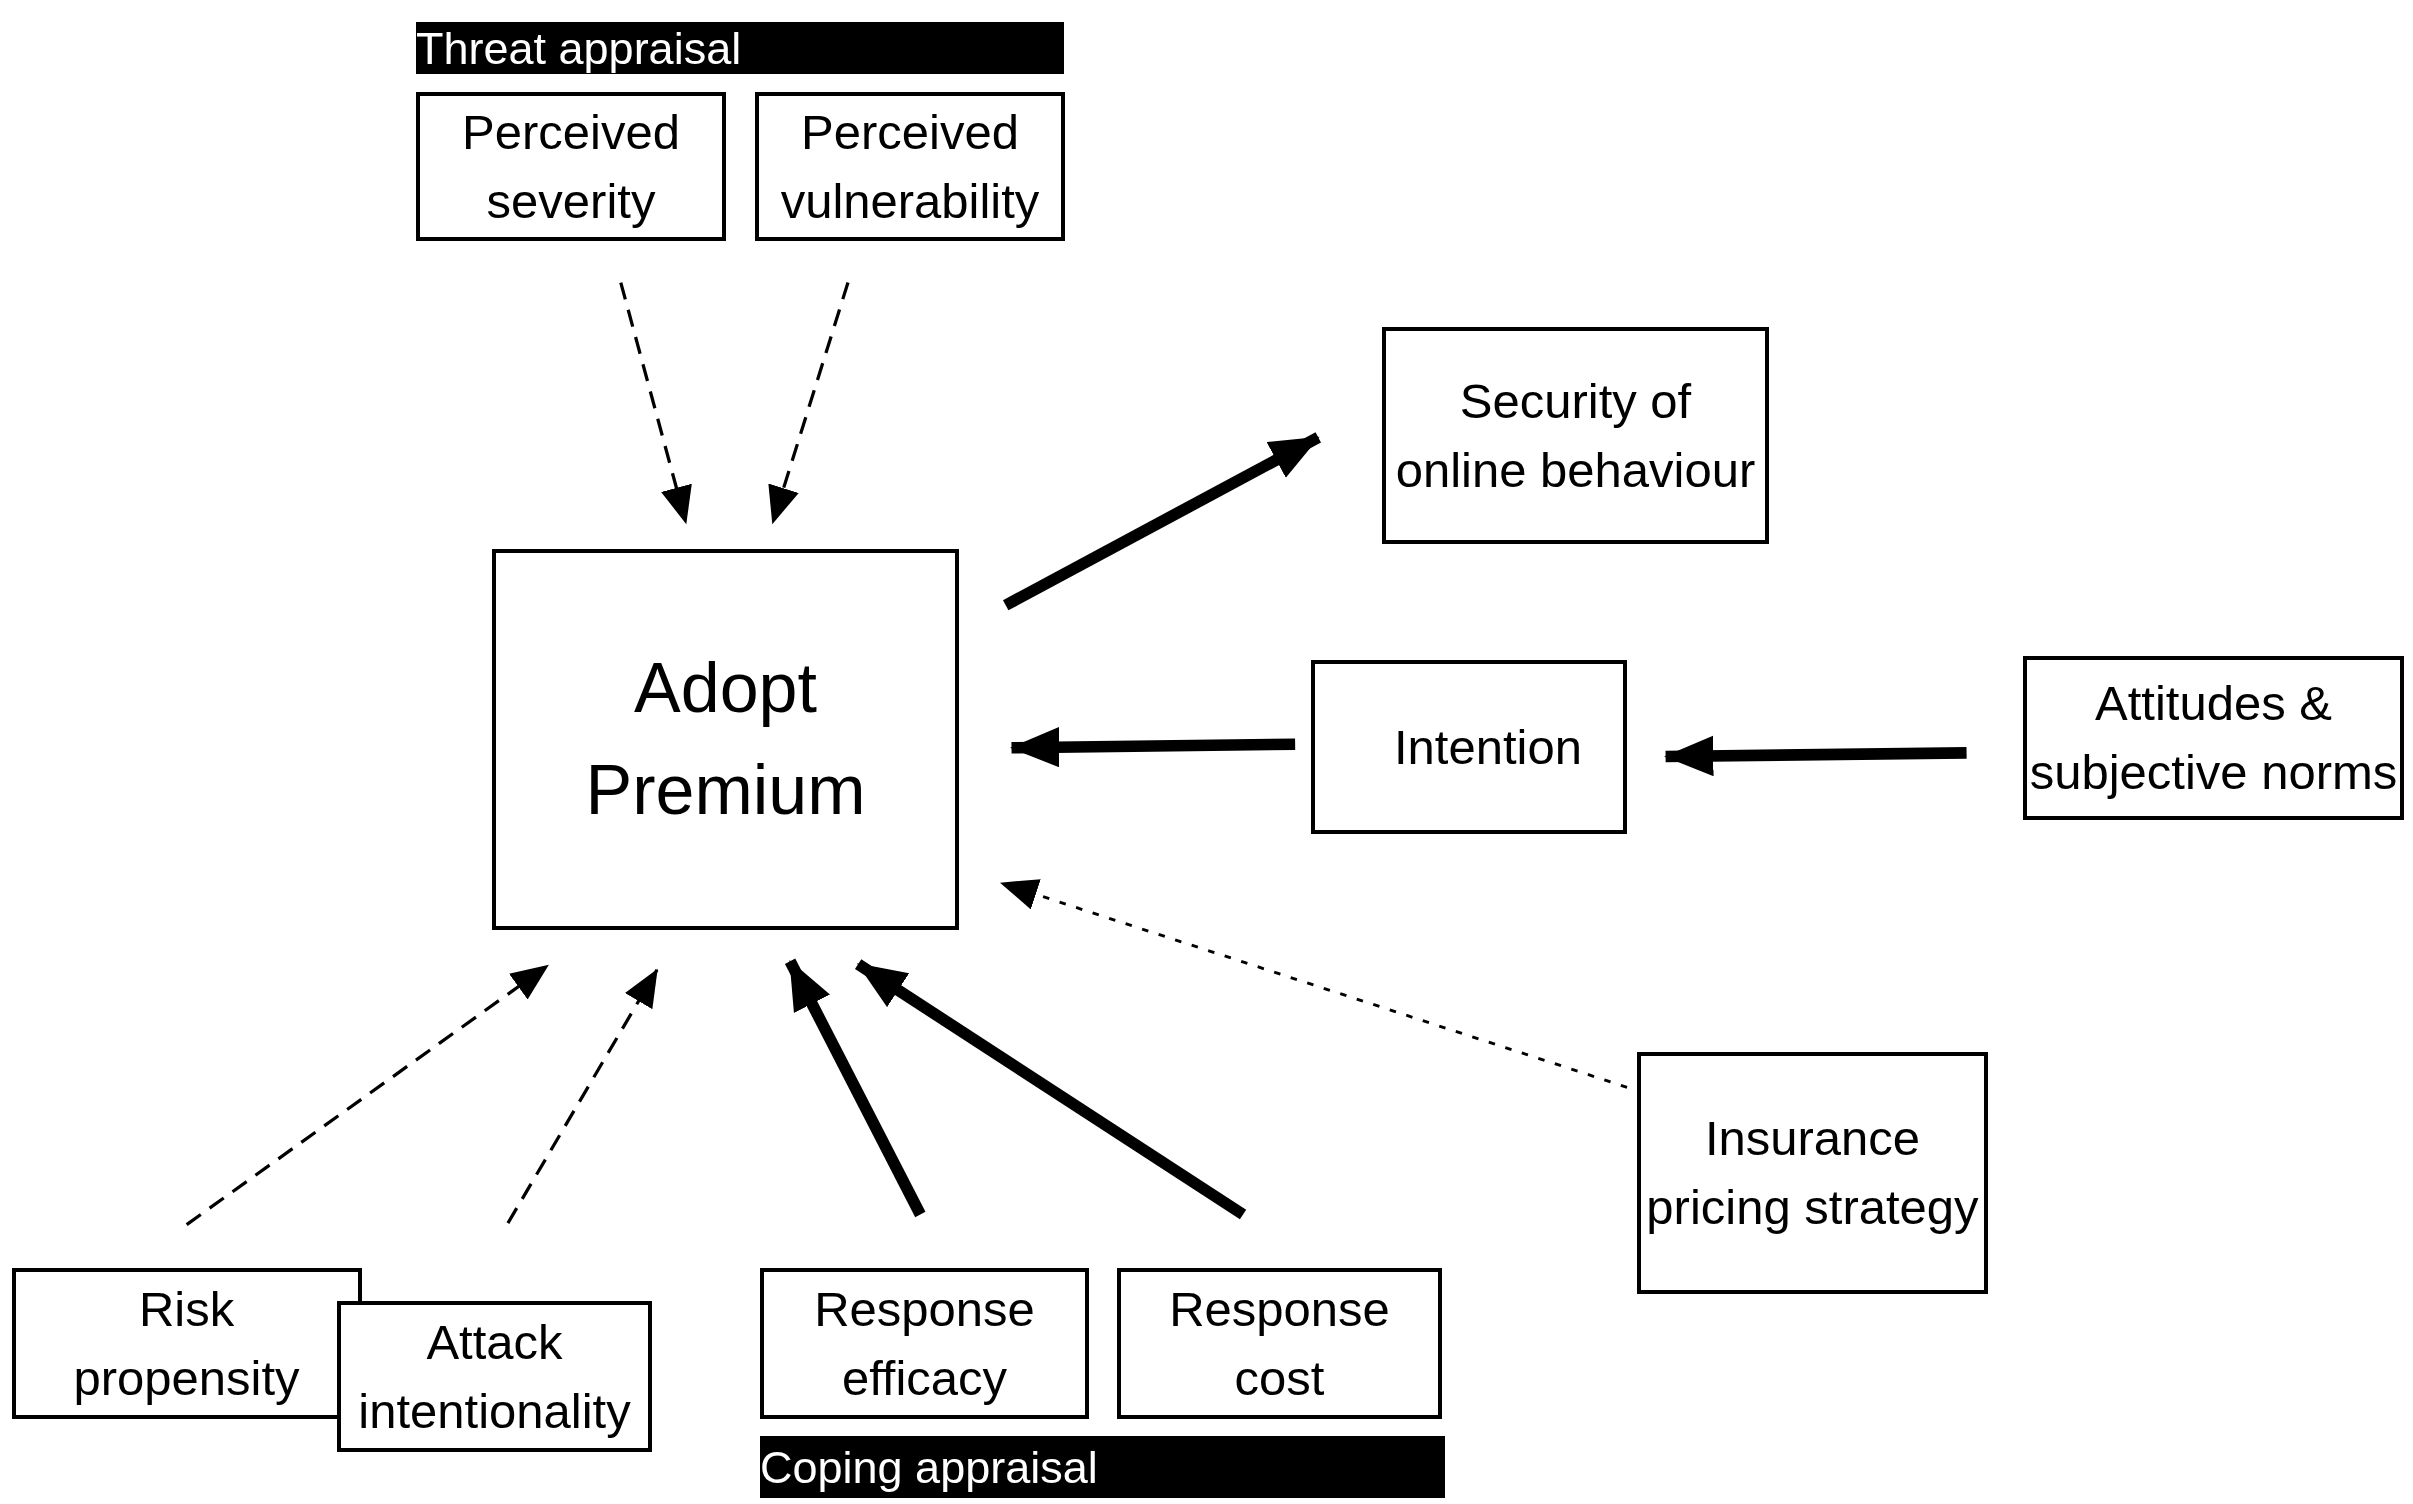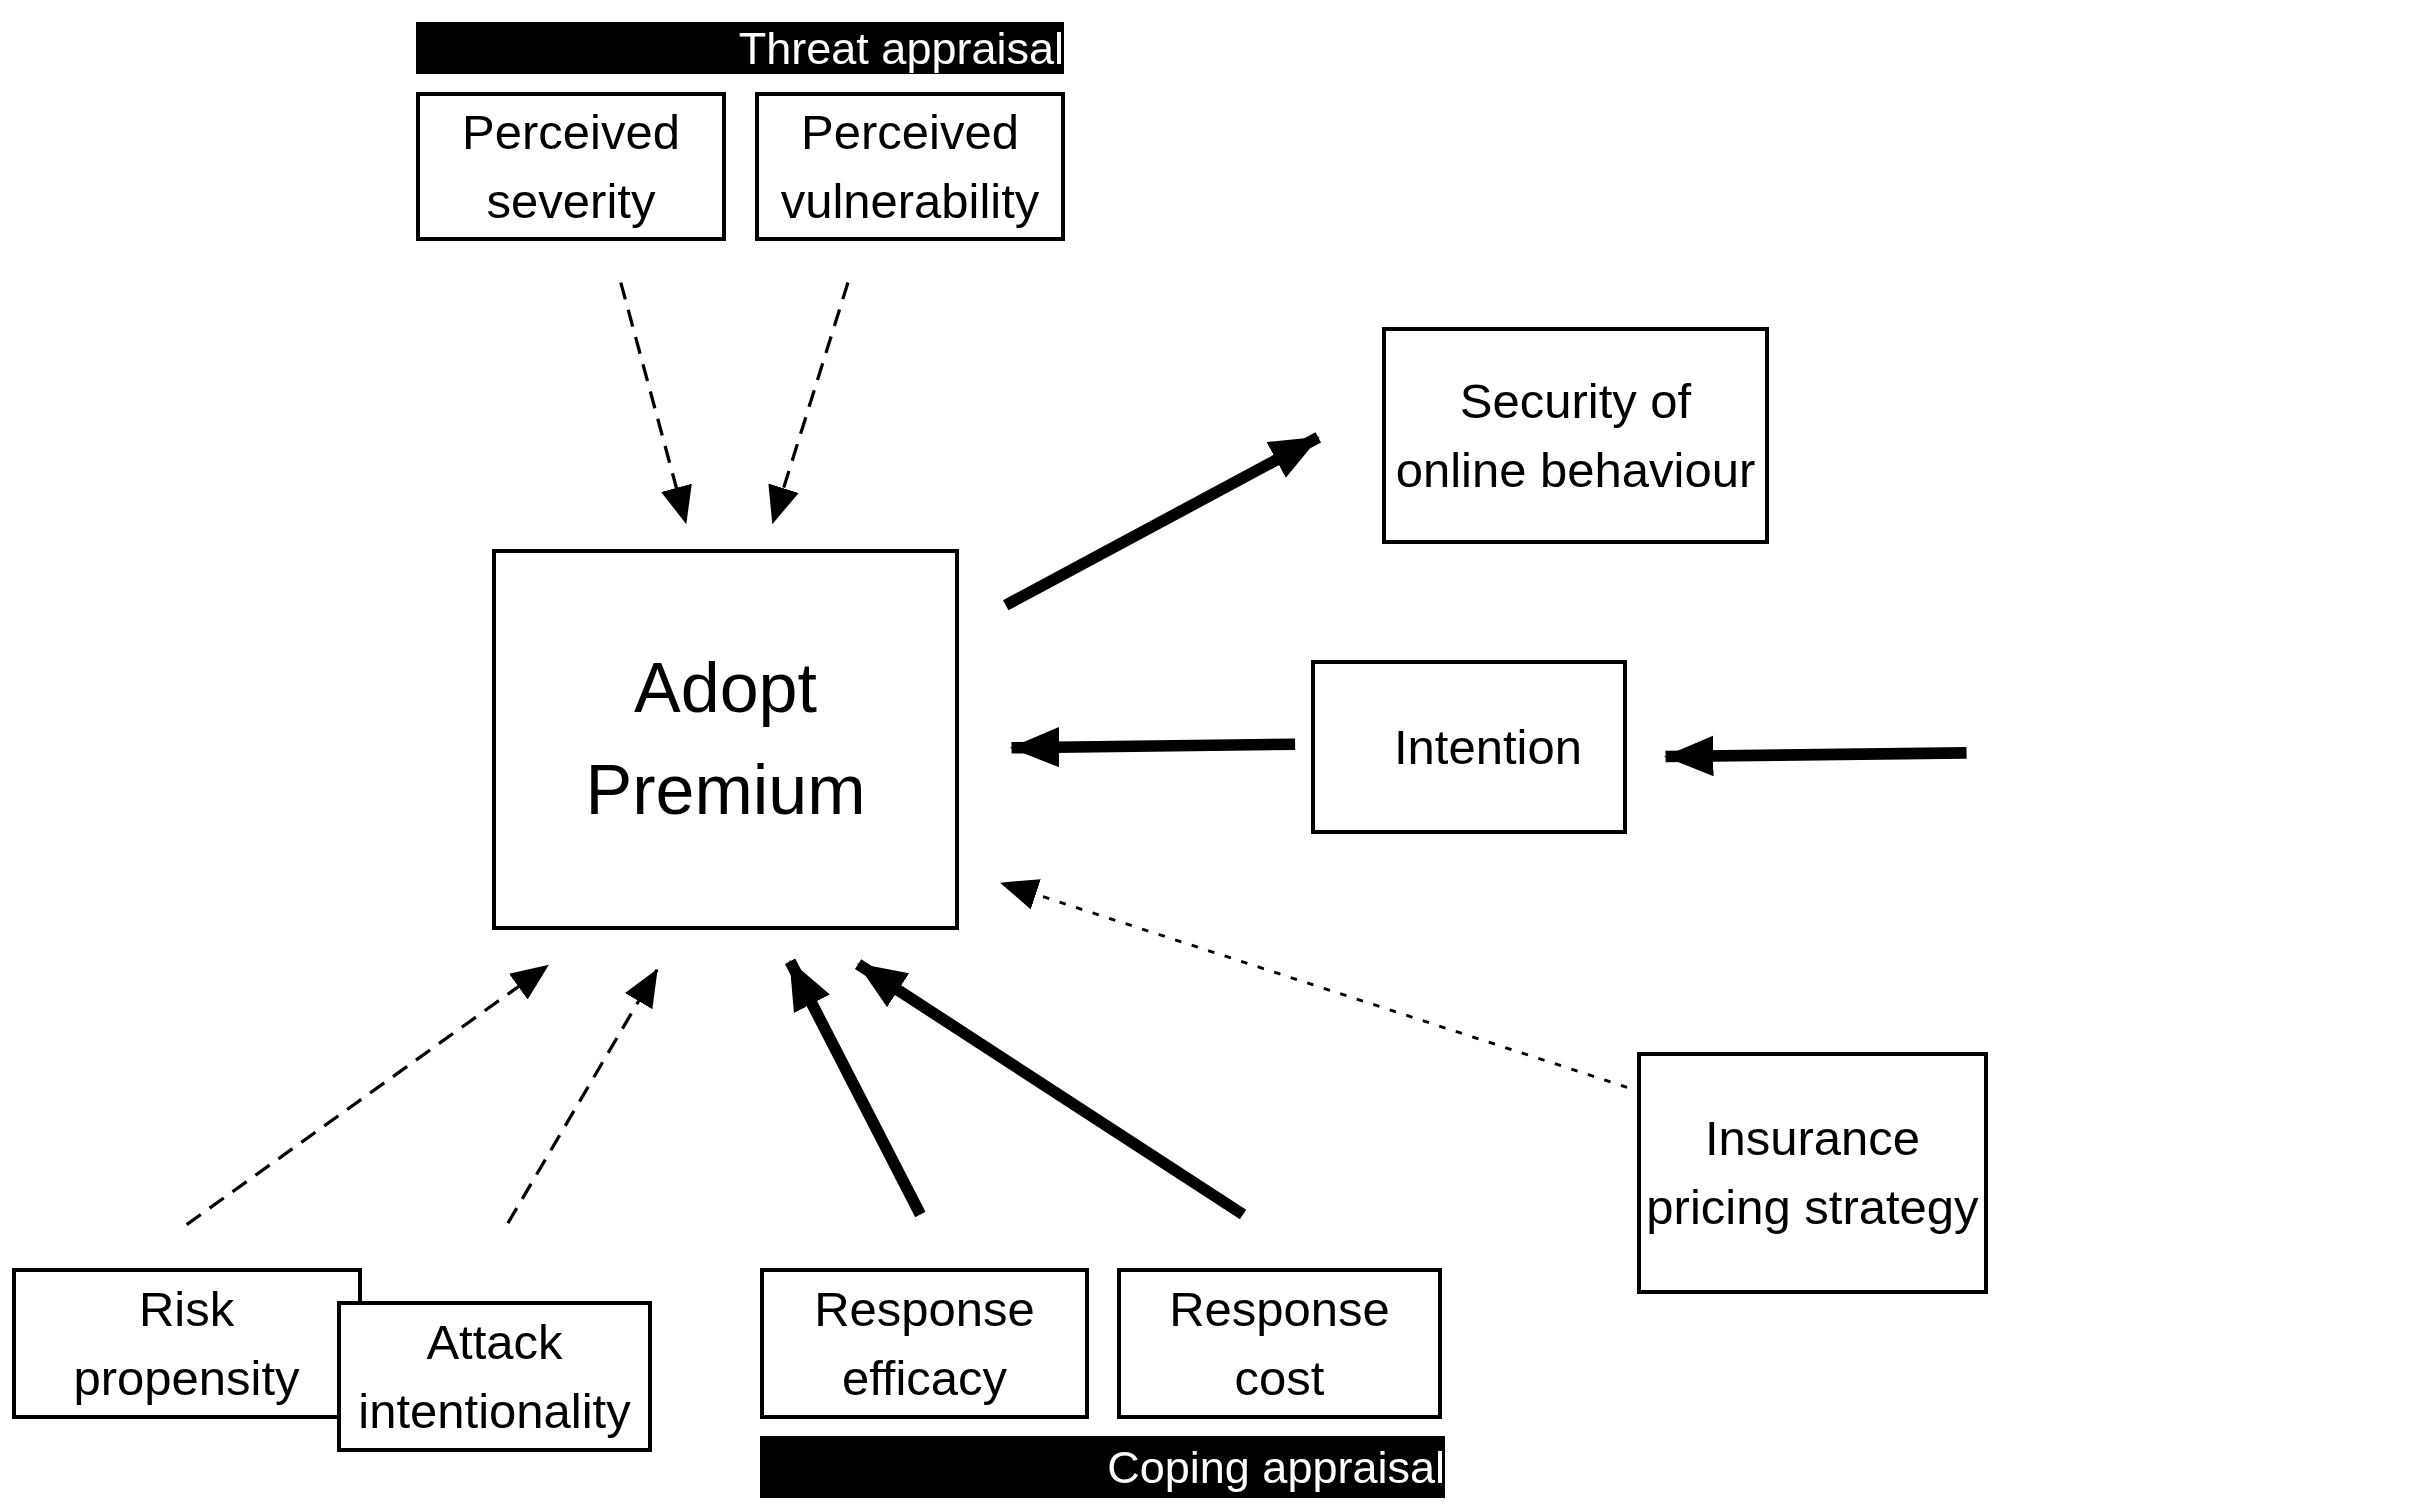--- a/index.html
+++ b/index.html
@@ -35,21 +35,21 @@
   .node.big .label {
     font-size: 70px;
     line-height: 1.45;
   }
   .bar {
     position: absolute;
     box-sizing: border-box;
     background: #000000;
     display: flex;
     align-items: center;
-    justify-content: flex-end;
+    justify-content: flex-start;
     text-align: center;
   }
   .bar .label {
     color: #ffffff;
     font-size: 45px;
     line-height: 1;
     white-space: nowrap;
   }
   #arrows {
     position: absolute;
@@ -129,20 +129,24 @@
 
   <div class="node" style="left:1382px; top:327px; width:387px; height:217px;">
     <span class="label">Security of
 online behaviour</span>
   </div>
 
   <div class="node" style="left:1311px; top:660px; width:316px; height:174px;padding-left:38px;">
     <span class="label">Intention</span>
   </div>
 
+  <div class="node" style="left:2023px; top:656px; width:381px; height:164px;">
+    <span class="label">Attitudes &amp;
+subjective norms</span>
+  </div>
 
   <div class="node" style="left:1637px; top:1052px; width:351px; height:242px;">
     <span class="label">Insurance
 pricing strategy</span>
   </div>
 
   <div class="node" style="left:11.6px; top:1268px; width:350px; height:151px;">
     <span class="label">Risk
 propensity</span>
   </div>

